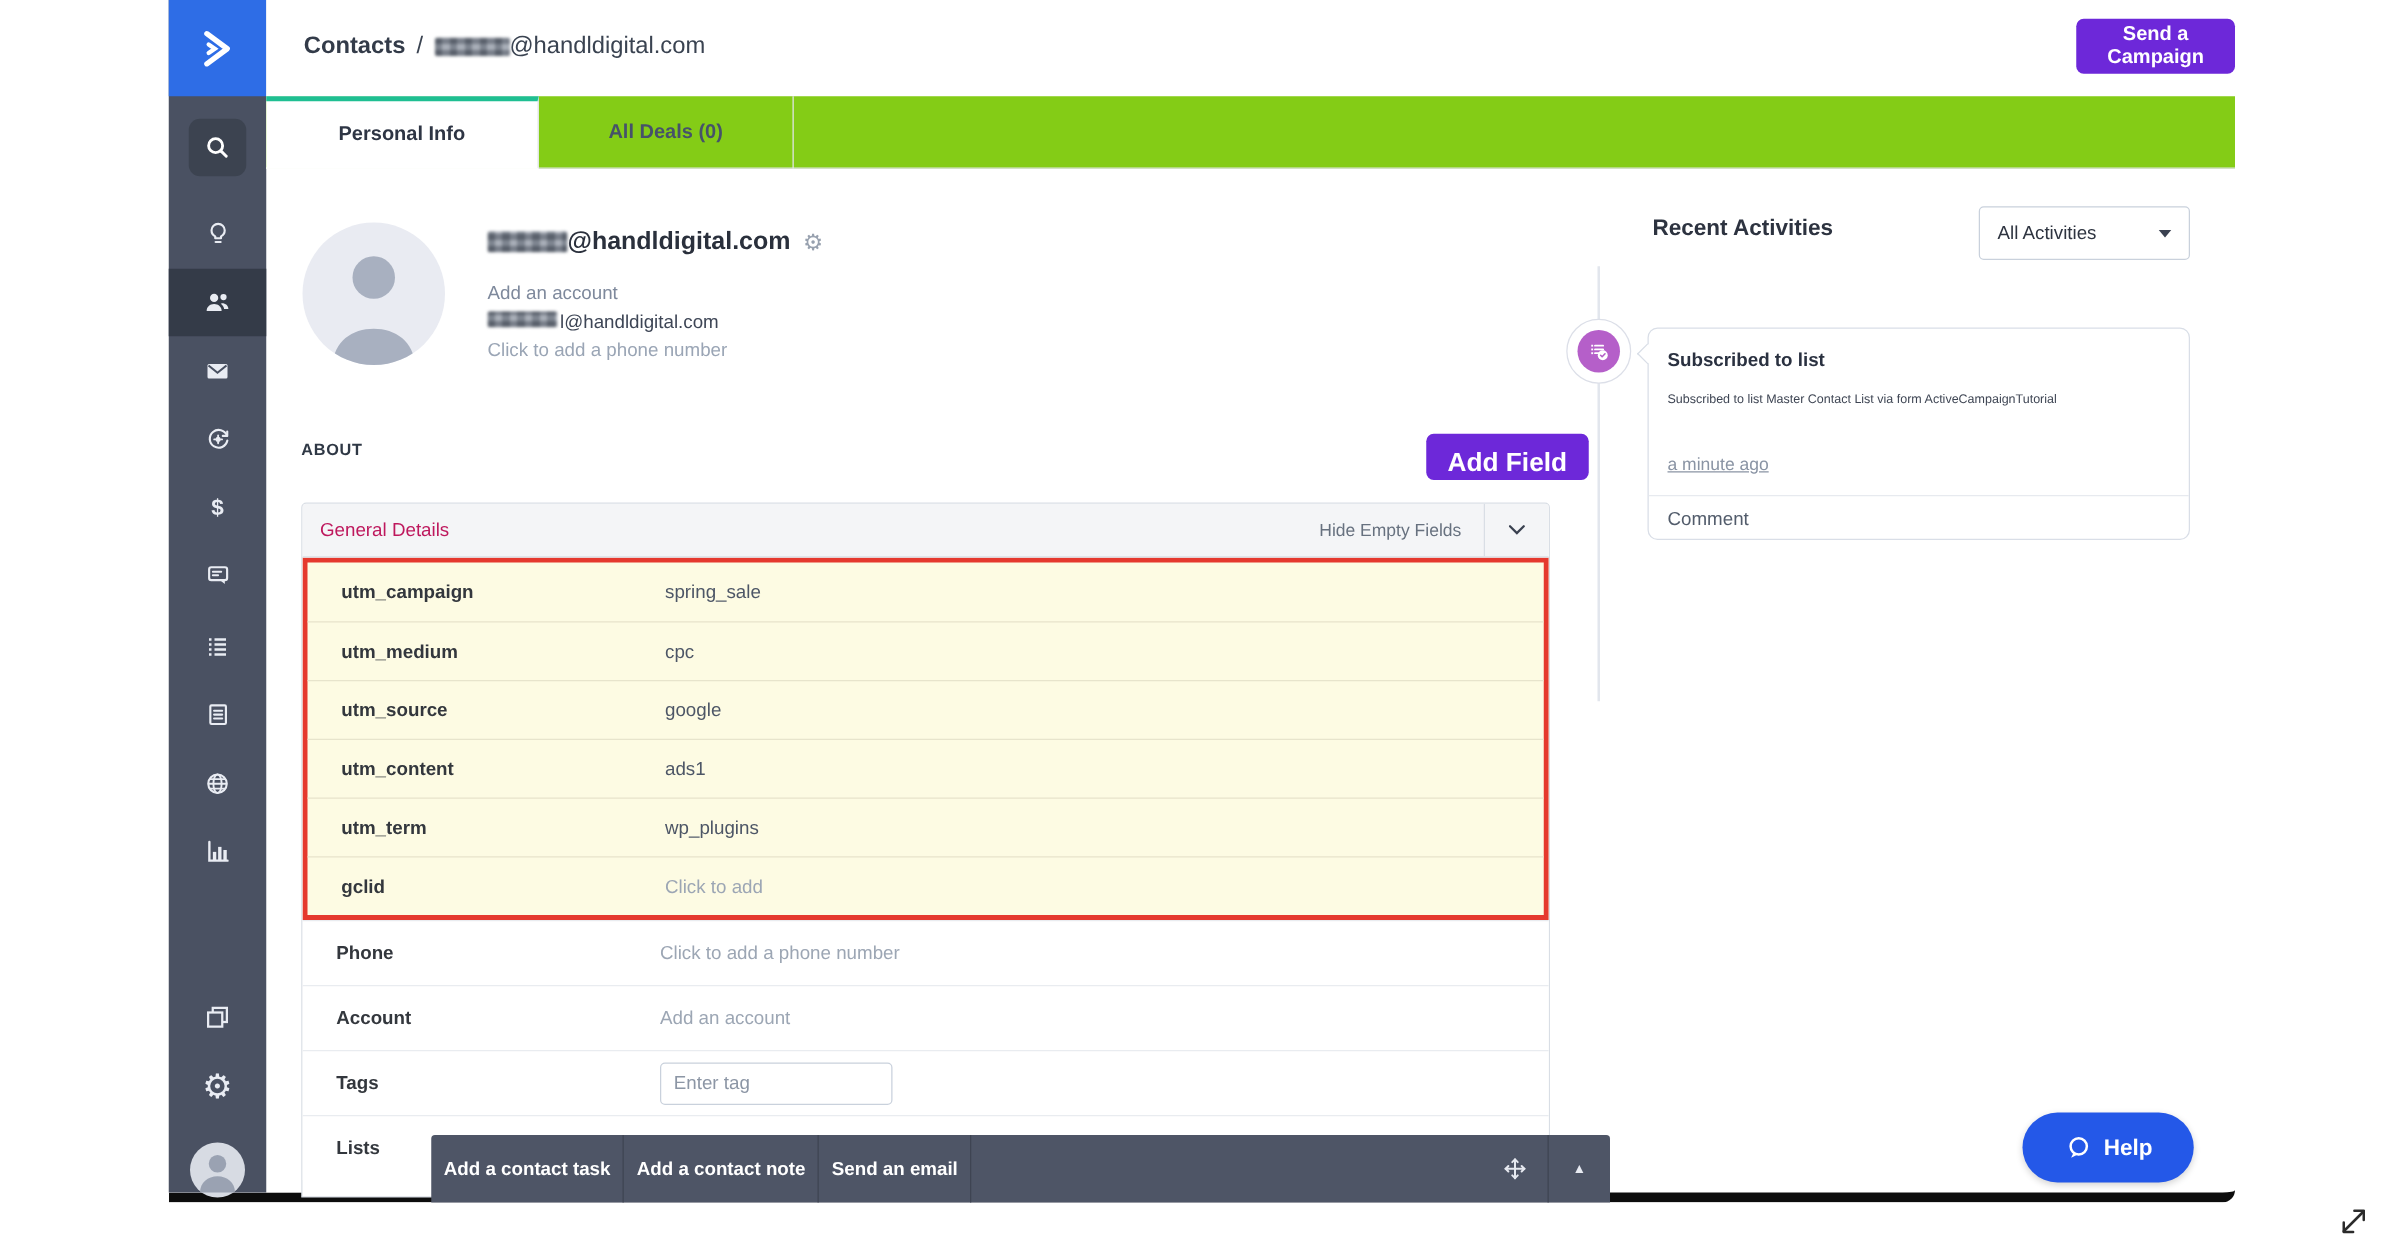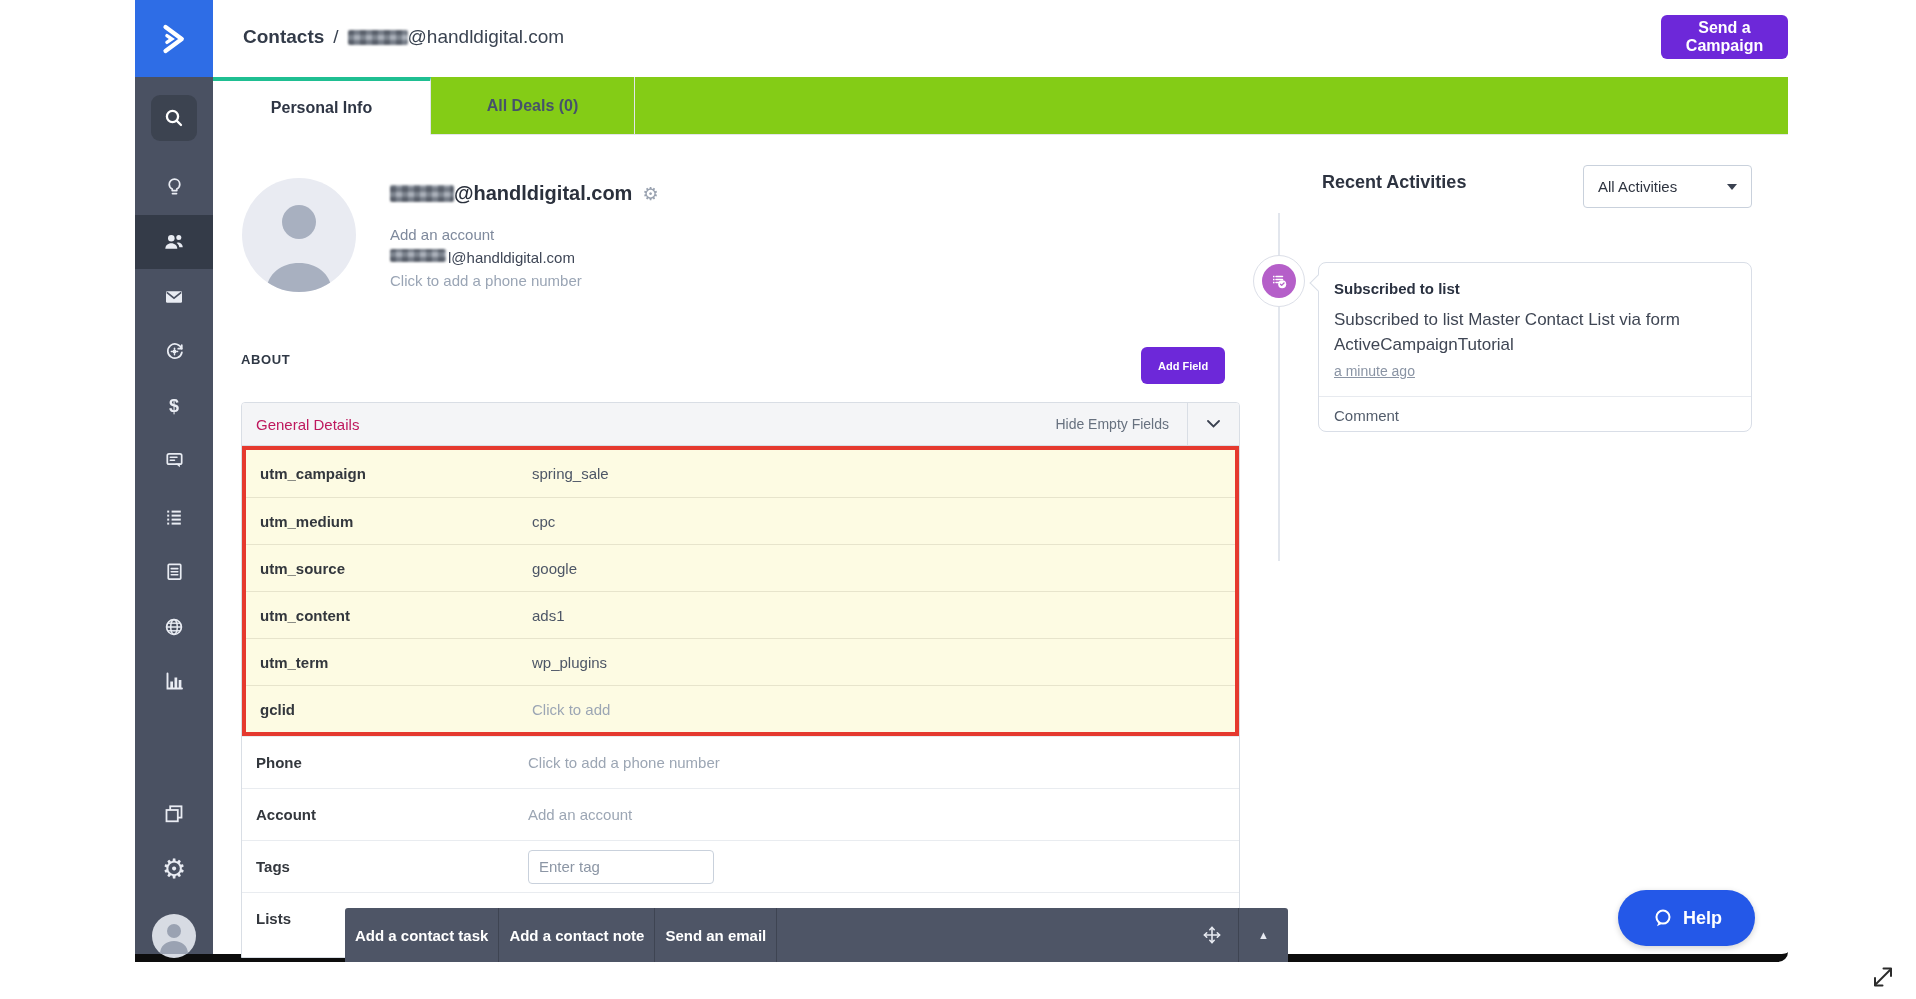--- a/index.html
+++ b/index.html
@@ -53,36 +53,36 @@
   .contact-name .censor { width:64px; height:17px; }
   .name-gear { font-size:18px; color:#98A1AF; font-weight:normal; cursor:pointer; }
   .contact-line { position:absolute; left:255px; font-size:15px; }
   .link-muted { color:#7E899C; cursor:pointer; }
   .placeholder-text { color:#9AA5B5; cursor:pointer; }
   .email-line { color:#3E4656; display:flex; align-items:flex-start; gap:2px; }
   .email-line .censor { width:56px; height:13px; }
 
   
   .about-label { position:absolute; left:106px; top:352px; font-size:13px; font-weight:bold; letter-spacing:.6px; color:#2F3845; }
-  .add-field { position:absolute; left:1006px; top:347px; height:37px; padding:12px 17px; font-size:11px; }
+  .add-field { position:absolute; left:1006px; top:347px; height:37px; padding:12px 17px; font-size:21px; }
 
   .panel { position:absolute; left:106px; top:402px; width:999px; height:556px; border:1px solid #D9DEE5;
            border-radius:4px 4px 0 0; background:#fff; overflow:hidden; }
   .panel-header { position:relative; height:43px; background:#F4F5F7; border-bottom:1px solid #D9DEE5;
                   display:flex; align-items:center; }
   .panel-title { font-size:15px; font-weight:normal; color:#be185d; padding-left:14px; }
   .hide-empty { position:absolute; right:70px; top:0; height:100%; display:flex; align-items:center;
                 font-size:14px; color:#67717F; cursor:pointer; }
   .panel-chevron { position:absolute; right:0; top:0; width:52px; height:100%; border-left:1px solid #D9DEE5;
                    display:flex; align-items:center; justify-content:center; cursor:pointer; }
 
   .redbox { border:4px solid #E5392E; background:#FDFBE3; }
   .frow { position:relative; height:47px; display:flex; align-items:center; }
   .redbox .frow + .frow { border-top:1px solid #E7E4CC; }
-  .frow .flabel { width:286px; padding-left:14px; font-size:15px; font-weight:bold; color:#33373D; }
+  .frow .flabel { width:286px; padding-left:27px; font-size:15px; font-weight:bold; color:#33373D; }
   .frow .fvalue { font-size:15px; color:#4D5666; }
   .frow .fvalue.empty { color:#9CA6B4; cursor:pointer; }
   .plainrow { height:52px; border-top:1px solid #E9ECF0; background:#fff; }
   .plainrow:first-of-type { border-top:none; }
   .tag-input { width:186px; height:34px; border:1px solid #C9D1DC; border-radius:4px; padding:0 10px;
                font-size:15px; color:#49525F; font-family:"Liberation Sans", sans-serif; }
   .tag-input::placeholder { color:#8C96A5; }
 
   
   .action-bar { position:absolute; left:210px; top:908px; width:943px; height:54px; background:#4E5566;
@@ -104,21 +104,21 @@
   .timeline { position:absolute; left:1143px; top:213px; width:2px; height:348px; background:#E2E6ED; }
   .tl-badge { position:absolute; left:1118px; top:255px; width:52px; height:52px; border-radius:50%; background:#fff;
               border:1px solid #DCDFE8; display:flex; align-items:center; justify-content:center; }
   .tl-badge-inner { width:34px; height:34px; border-radius:50%; background:#B55FC9; display:flex;
                     align-items:center; justify-content:center; }
   .activity-card { position:absolute; left:1183px; top:262px; width:434px; height:170px; background:#fff;
                    border:1px solid #D9DEE7; border-radius:8px; }
   .activity-card .arrow { position:absolute; left:-7px; top:14px; width:12px; height:12px; background:#fff;
                           border-left:1px solid #D9DEE7; border-bottom:1px solid #D9DEE7; transform:rotate(45deg); }
   .ac-title { position:absolute; left:15px; top:17px; font-size:15px; font-weight:bold; color:#2A3140; }
-  .ac-desc { position:absolute; left:15px; top:44px; width:398px; font-size:17px; color:#3F4654; line-height:25px; }
+  .ac-desc { position:absolute; left:15px; top:44px; width:398px; font-size:10px; color:#3F4654; line-height:25px; }
   .ac-time { position:absolute; left:15px; top:100px; font-size:14px; color:#8A94A4;text-decoration:underline; }
   .ac-divider { position:absolute; left:0; top:133px; width:100%; height:1px; background:#E7EAEF; }
   .ac-comment { position:absolute; left:15px; top:144px; width:404px; font-size:15px; color:#525C6B; cursor:text; }
 
   
   .help-btn { position:absolute; left:1483px; top:890px; width:137px; height:56px; border-radius:28px;
               background:#2458E8; display:flex; align-items:center; justify-content:center; gap:9px;
               color:#fff; font-size:18px; font-weight:bold; cursor:pointer; box-shadow:0 2px 6px rgba(0,0,0,.18); }
   .expand-corner { position:absolute; left:1866px; top:960px; width:34px; height:34px; cursor:pointer; }
 </style>

